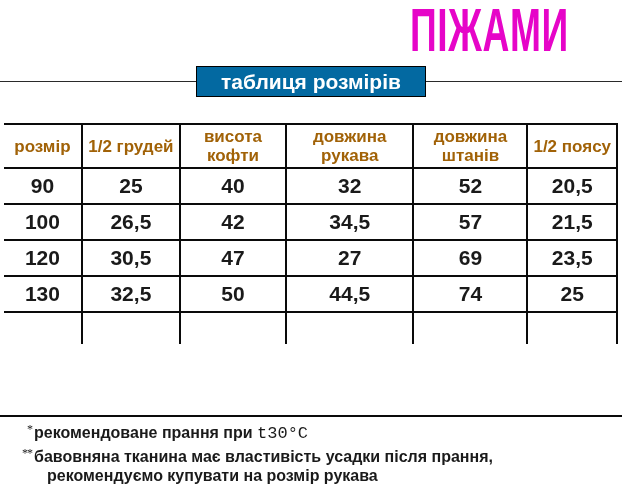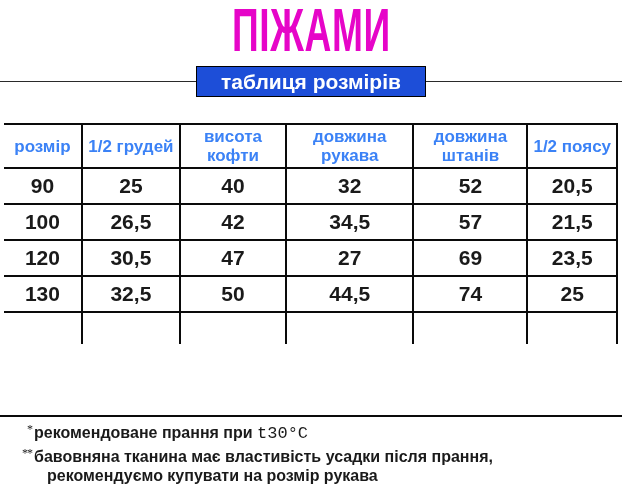--- a/index.html
+++ b/index.html
@@ -6,59 +6,59 @@
   body{
     width:622px;height:492px;
     background:#ffffff;
     font-family:"Liberation Sans", sans-serif;
     position:relative;
     overflow:hidden;
   }
   
   .title-wrap{
     position:absolute;top:0;left:0;width:622px;height:60px;
-    text-align:center;line-height:60px;
+    text-align:right;line-height:60px;
   }
   .title{
     display:inline-block;
     font-size:62px;font-weight:bold;
     color:#E605C8;
     transform:scale(0.60,1.0);
     transform-origin:center;
     letter-spacing:1px;
     white-space:nowrap;
   }
   
   .rule{
     position:absolute;top:81px;left:0;width:622px;height:1px;
     background:#2a2a2a;z-index:1;
   }
   .banner{
     position:absolute;top:66px;left:50%;transform:translateX(-50%);
     width:230px;height:31px;
-    background:#1d4ed8;border:1px solid #000;
+    background:#0369a1;border:1px solid #000;
     color:#fff;z-index:2;
     display:flex;align-items:center;justify-content:center;
     font-size:21px;font-weight:bold;
     box-sizing:border-box;
   }
   
   .size-table{
     position:absolute;top:123px;left:4px;width:614px;
     border-collapse:collapse;table-layout:fixed;
   }
   .size-table th,.size-table td{
     border:2px solid #0a0a0a;
     padding:0;text-align:center;vertical-align:middle;
     overflow:hidden;
   }
   .size-table th:first-child,.size-table td:first-child{border-left:none;}
   .size-table thead th{
     height:42px;
-    color:#3b82f6;font-size:17px;font-weight:bold;
+    color:#a16207;font-size:17px;font-weight:bold;
     white-space:pre-line;line-height:19px;
   }
   .size-table tbody td{
     height:34px;
     color:#1a1a1a;font-size:21px;font-weight:bold;
   }
   .size-table tr.empty-row td{height:31px;border-bottom:none;}
   .c0{width:12.7%;} .c1{width:16.0%;} .c2{width:17.3%;}
   .c3{width:20.8%;} .c4{width:18.6%;} .c5{width:14.6%;}
   

